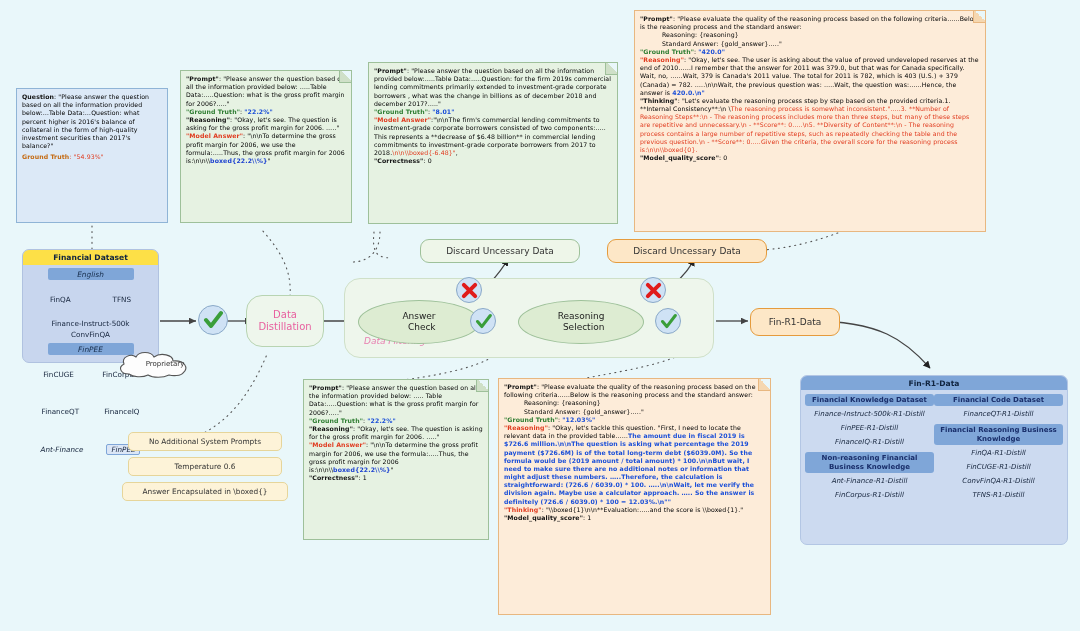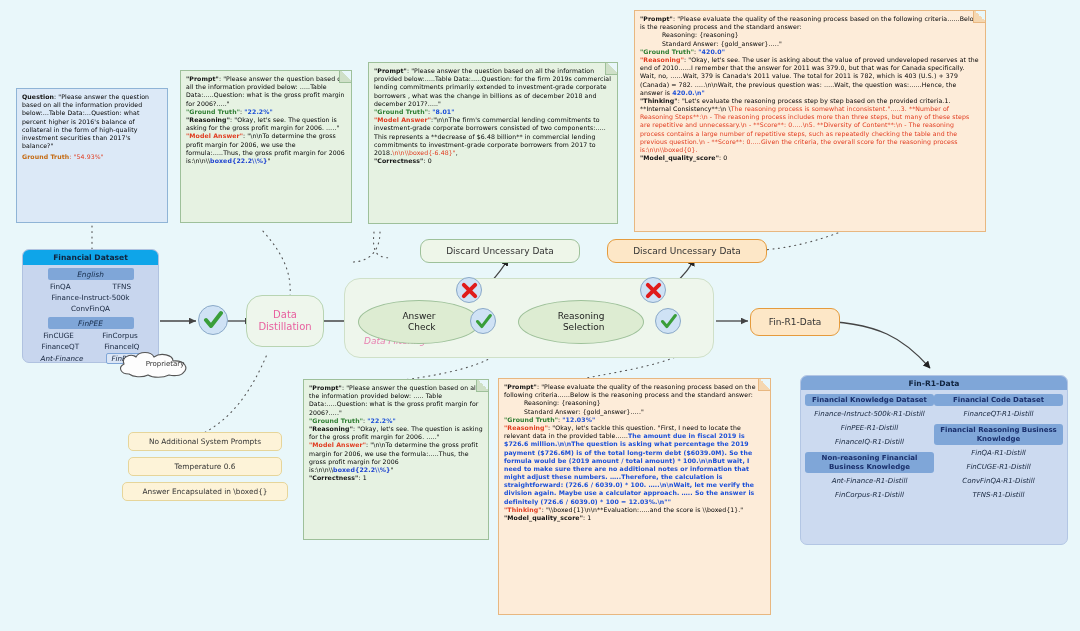--- a/index.html
+++ b/index.html
@@ -78,30 +78,30 @@
     display:flex; align-items:center; justify-content:center;
     color:#e8609f; font-size:10px; text-align:center; line-height:1.2;
   }
 
   
   .ds-panel {
     position:absolute; left:22px; top:249px; width:137px; height:114px;
     background:#c8d6ee; border:1px solid #b0c2e0; border-radius:7px;
   }
   .ds-head {
-    height:15px; background:#0ea5e9; border-radius:6px 6px 0 0;
+    height:15px; background:#fde047; border-radius:6px 6px 0 0;
     display:flex; align-items:center; justify-content:center;
     font-size:7.6px; font-weight:bold; color:#10243f;
   }
   .ds-tag {
     margin:3px auto 1px auto; width:86px; height:12px; background:#7fa6d8;
     border-radius:2px; display:flex; align-items:center; justify-content:center;
     font-size:7.4px; color:#142a48; font-style:italic;
   }
-  .ds-row { display:flex; justify-content:space-around; font-size:7.2px; color:#14233b; padding:1px 6px; }
+  .ds-row { display:flex; justify-content:space-around; font-size:7.2px; color:#14233b; padding:14px 6px; }
   .ds-one { text-align:center; font-size:7.2px; color:#14233b; padding:1px 12px; }
   .finpee {
     display:inline-block; background:#dbe6f6; border:1px solid #7fa6d8;
     border-radius:2px; padding:0 4px;
   }
 
   
   .cloud { position:absolute; left:115px; top:348px; width:82px; height:32px; }
   .cloud-text {
     position:absolute; left:135px; top:360px; width:60px; text-align:center;

